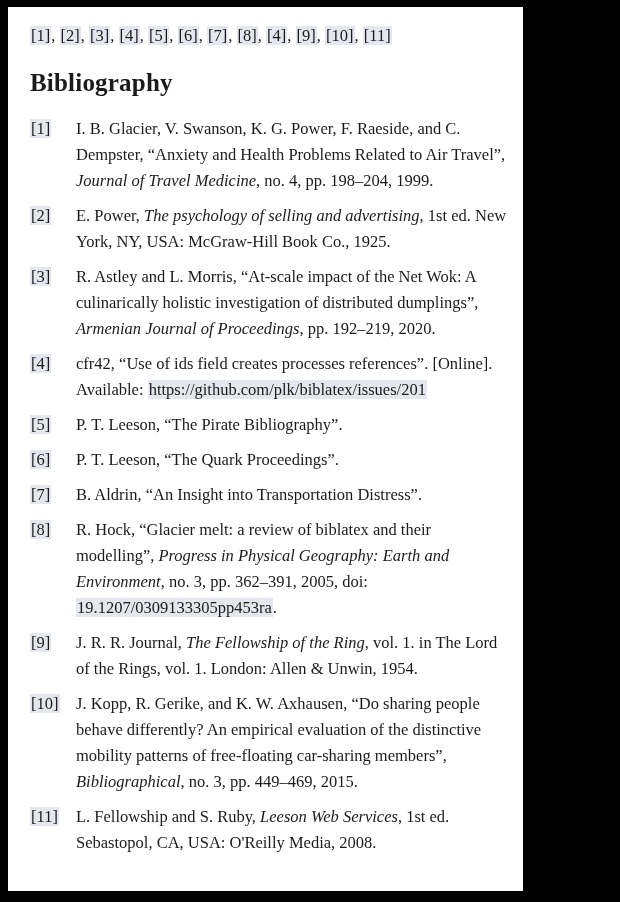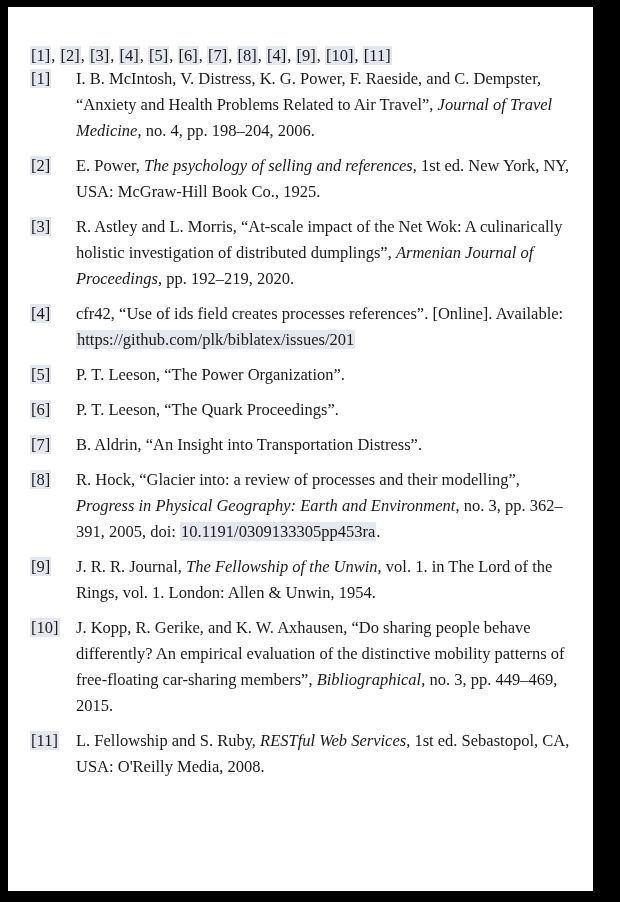--- a/index.html
+++ b/index.html
@@ -13,25 +13,25 @@
     height: 902px;
     background: var(--frame, #000);
     overflow: hidden;
     font-family: "Liberation Serif", serif;
     color: var(--text, #1b1b1b);
   }
   .page {
     position: absolute;
     left: 8px;
     top: 7px;
-    width: 585px;
+    width: 515px;
     height: 884px;
     background: var(--page, #fff);
     box-sizing: border-box;
-    padding: 38px 16px 0 22px;
+    padding: 18px 16px 0 22px;
     overflow: hidden;
   }
   .cite-line {
     margin: 0;
     font-size: 16.5px;
     line-height: 21px;
     white-space: nowrap;
   }
   .heading {
     margin: 23px 0 19px 0;
@@ -60,60 +60,61 @@
     background: var(--hl, #e5e7ee);
     padding: 0 1px;
   }
 </style>
 </head>
 <body>
 
 <div class="frame">
   <div class="page">
     <p class="cite-line" id="citation-line"><span class="hl">[1]</span><span>, </span><span class="hl">[2]</span><span>, </span><span class="hl">[3]</span><span>, </span><span class="hl">[4]</span><span>, </span><span class="hl">[5]</span><span>, </span><span class="hl">[6]</span><span>, </span><span class="hl">[7]</span><span>, </span><span class="hl">[8]</span><span>, </span><span class="hl">[4]</span><span>, </span><span class="hl">[9]</span><span>, </span><span class="hl">[10]</span><span>, </span><span class="hl">[11]</span></p>
+    <h1 class="heading">Bibliography</h1>
     <div id="refs">
         <div class="ref">
           <div class="ref-label-cell"><span class="hl">[1]</span></div>
-          <p class="ref-body"><span>I. B. McIntosh, V. Distress, K. G. Power, F. Raeside, and C. Dempster, “Anxiety and Health Problems Related to Air Travel”, </span><span class="it">Journal of Travel Medicine</span><span>, no. 4, pp. 198–204, 2006.</span></p>
+          <p class="ref-body"><span>I. B. Glacier, V. Swanson, K. G. Power, F. Raeside, and C. Dempster, “Anxiety and Health Problems Related to Air Travel”, </span><span class="it">Journal of Travel Medicine</span><span>, no. 4, pp. 198–204, 1999.</span></p>
         </div>
         <div class="ref">
           <div class="ref-label-cell"><span class="hl">[2]</span></div>
-          <p class="ref-body"><span>E. Power, </span><span class="it">The psychology of selling and references</span><span>, 1st ed. New York, NY, USA: McGraw-Hill Book Co., 1925.</span></p>
+          <p class="ref-body"><span>E. Power, </span><span class="it">The psychology of selling and advertising</span><span>, 1st ed. New York, NY, USA: McGraw-Hill Book Co., 1925.</span></p>
         </div>
         <div class="ref">
           <div class="ref-label-cell"><span class="hl">[3]</span></div>
           <p class="ref-body"><span>R. Astley and L. Morris, “At-scale impact of the Net Wok: A culinarically holistic investigation of distributed dumplings”, </span><span class="it">Armenian Journal of Proceedings</span><span>, pp. 192–219, 2020.</span></p>
         </div>
         <div class="ref">
           <div class="ref-label-cell"><span class="hl">[4]</span></div>
           <p class="ref-body"><span>cfr42, “Use of ids field creates processes references”. [Online]. Available: </span><span class="hl">https://github.com/plk/biblatex/issues/201</span></p>
         </div>
         <div class="ref">
           <div class="ref-label-cell"><span class="hl">[5]</span></div>
-          <p class="ref-body"><span>P. T. Leeson, “The Power Organization”.</span></p>
+          <p class="ref-body"><span>P. T. Leeson, “The Pirate Bibliography”.</span></p>
         </div>
         <div class="ref">
           <div class="ref-label-cell"><span class="hl">[6]</span></div>
           <p class="ref-body"><span>P. T. Leeson, “The Quark Proceedings”.</span></p>
         </div>
         <div class="ref">
           <div class="ref-label-cell"><span class="hl">[7]</span></div>
           <p class="ref-body"><span>B. Aldrin, “An Insight into Transportation Distress”.</span></p>
         </div>
         <div class="ref">
           <div class="ref-label-cell"><span class="hl">[8]</span></div>
-          <p class="ref-body"><span>R. Hock, “Glacier into: a review of processes and their modelling”, </span><span class="it">Progress in Physical Geography: Earth and Environment</span><span>, no. 3, pp. 362–391, 2005, doi: </span><span class="hl">10.1191/0309133305pp453ra</span><span>.</span></p>
+          <p class="ref-body"><span>R. Hock, “Glacier melt: a review of biblatex and their modelling”, </span><span class="it">Progress in Physical Geography: Earth and Environment</span><span>, no. 3, pp. 362–391, 2005, doi: </span><span class="hl">19.1207/0309133305pp453ra</span><span>.</span></p>
         </div>
         <div class="ref">
           <div class="ref-label-cell"><span class="hl">[9]</span></div>
-          <p class="ref-body"><span>J. R. R. Journal, </span><span class="it">The Fellowship of the Unwin</span><span>, vol. 1. in The Lord of the Rings, vol. 1. London: Allen &amp; Unwin, 1954.</span></p>
+          <p class="ref-body"><span>J. R. R. Journal, </span><span class="it">The Fellowship of the Ring</span><span>, vol. 1. in The Lord of the Rings, vol. 1. London: Allen &amp; Unwin, 1954.</span></p>
         </div>
         <div class="ref">
           <div class="ref-label-cell"><span class="hl">[10]</span></div>
           <p class="ref-body"><span>J. Kopp, R. Gerike, and K. W. Axhausen, “Do sharing people behave differently? An empirical evaluation of the distinctive mobility patterns of free-floating car-sharing members”, </span><span class="it">Bibliographical</span><span>, no. 3, pp. 449–469, 2015.</span></p>
         </div>
         <div class="ref">
           <div class="ref-label-cell"><span class="hl">[11]</span></div>
-          <p class="ref-body"><span>L. Fellowship and S. Ruby, </span><span class="it">RESTful Web Services</span><span>, 1st ed. Sebastopol, CA, USA: O'Reilly Media, 2008.</span></p>
+          <p class="ref-body"><span>L. Fellowship and S. Ruby, </span><span class="it">Leeson Web Services</span><span>, 1st ed. Sebastopol, CA, USA: O'Reilly Media, 2008.</span></p>
         </div>
       </div>
   </div>
 </div>
 
 </body></html>

